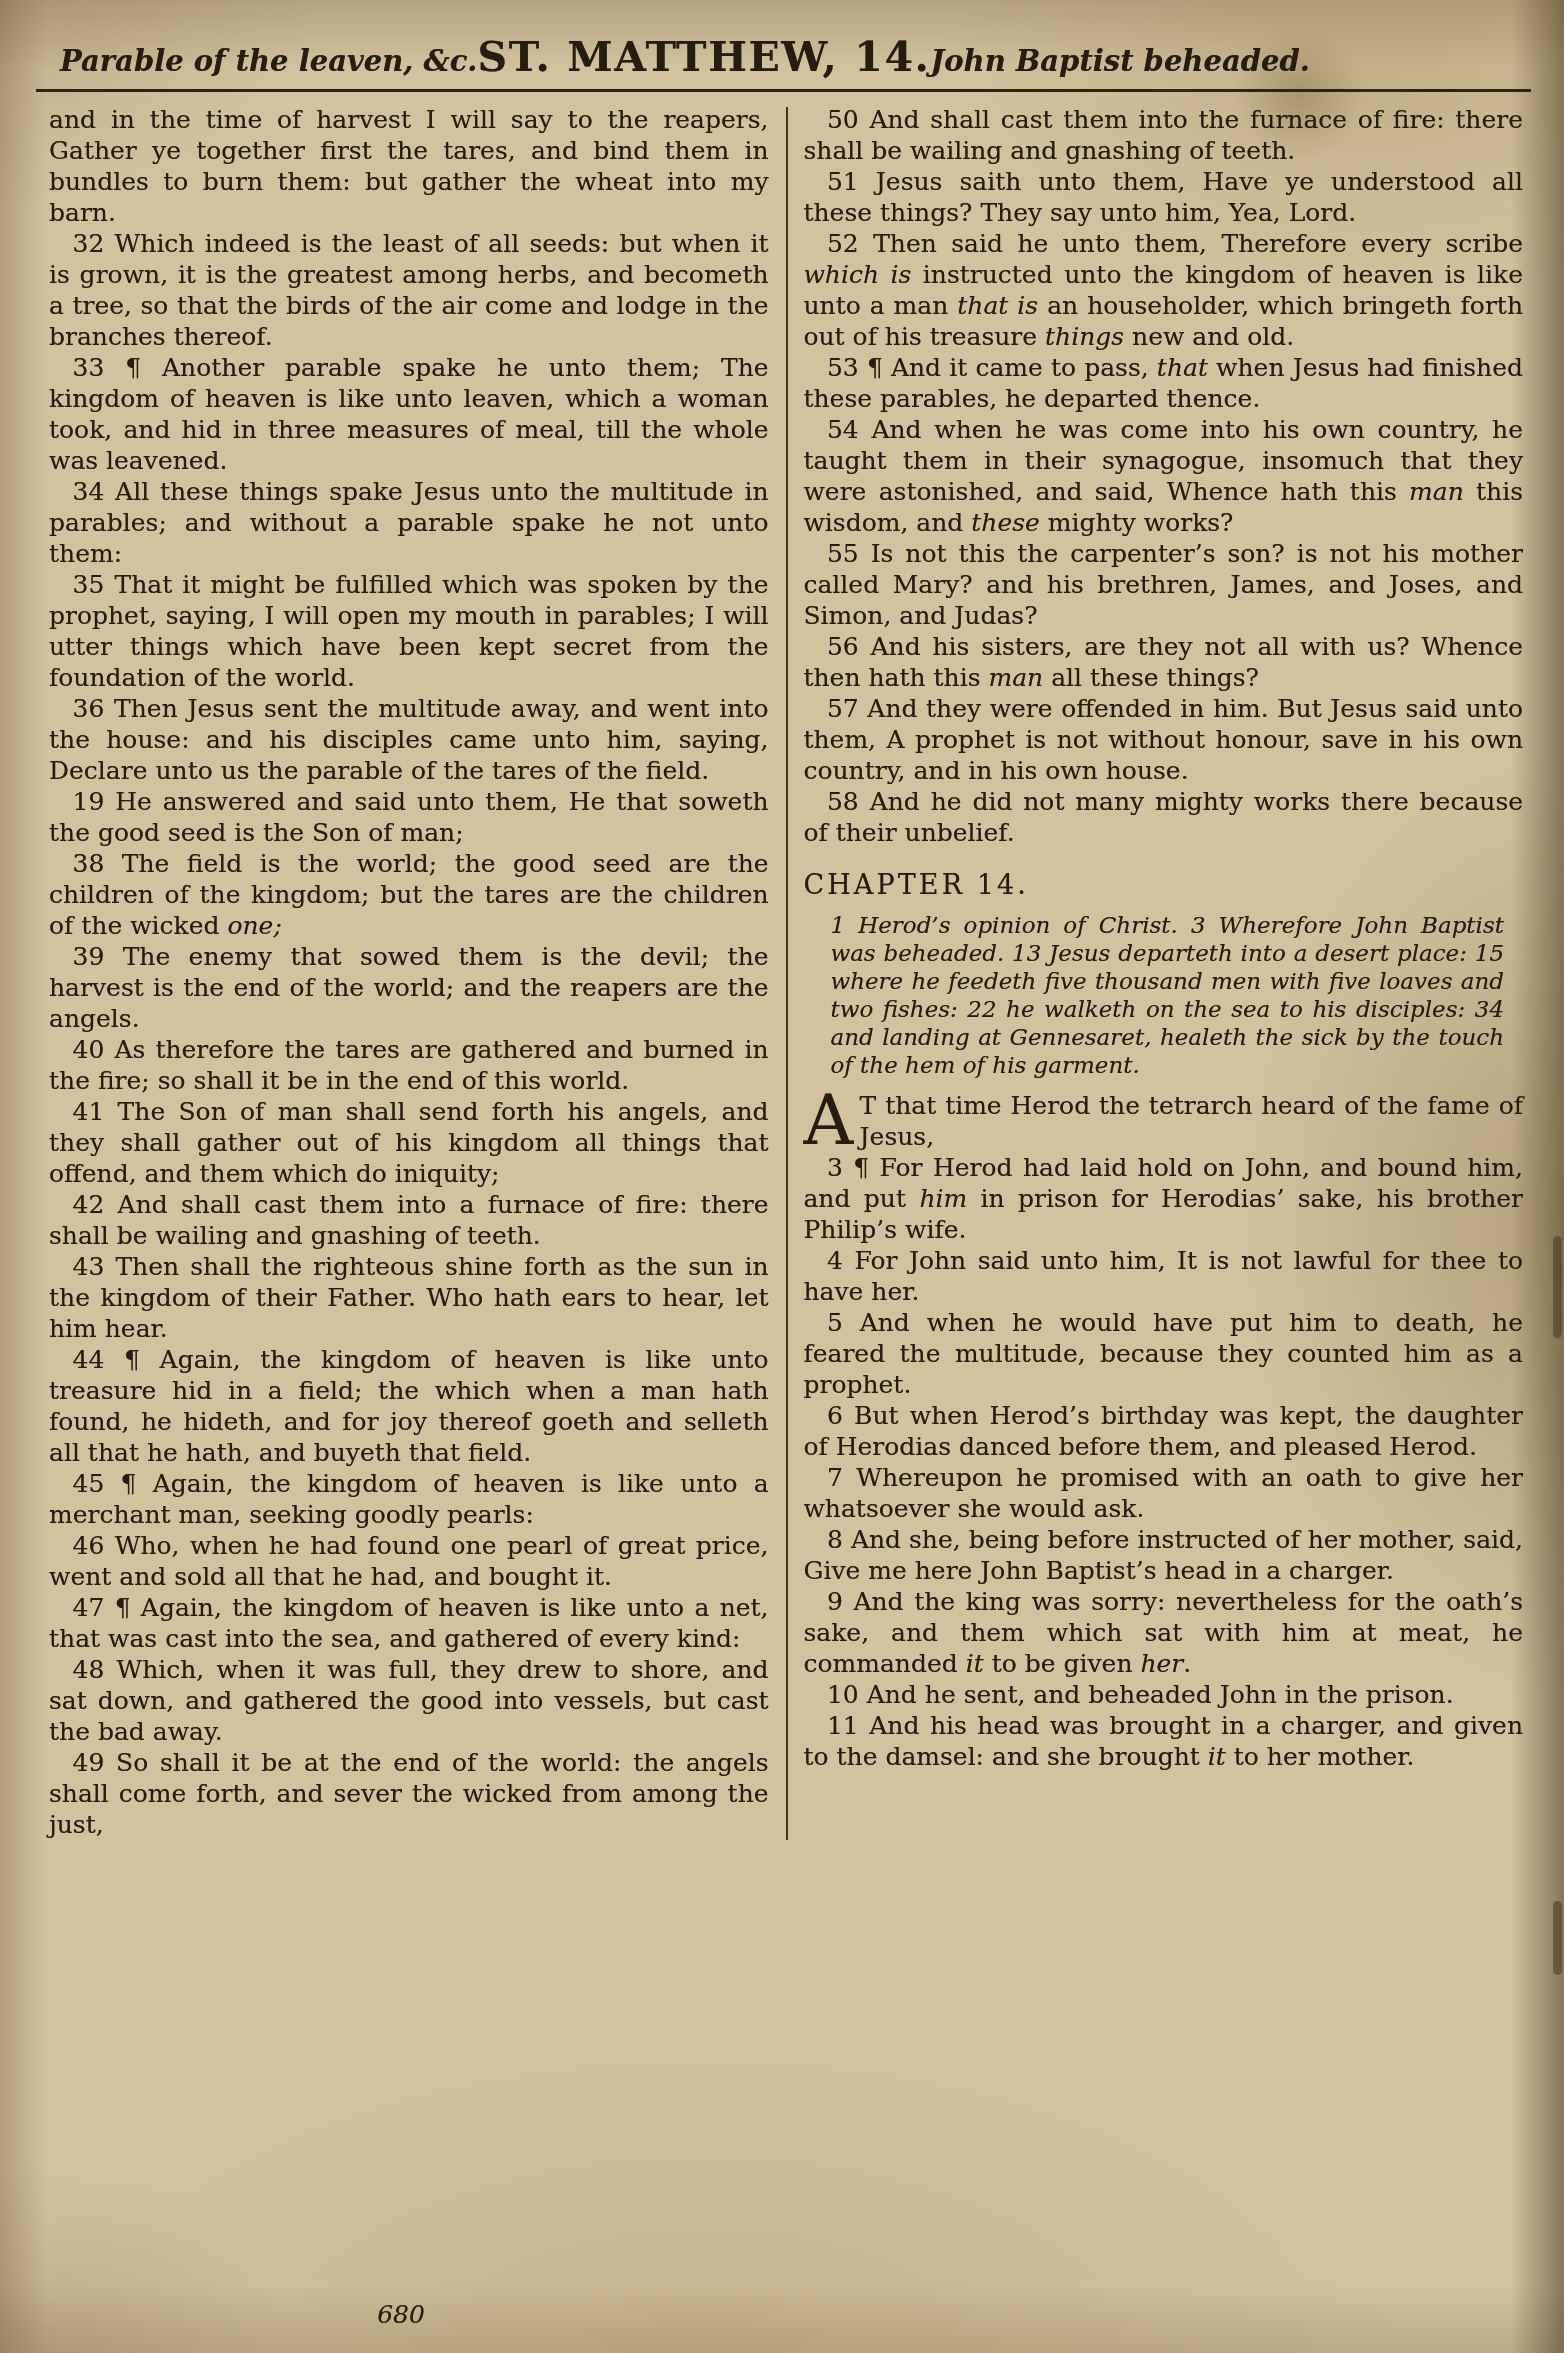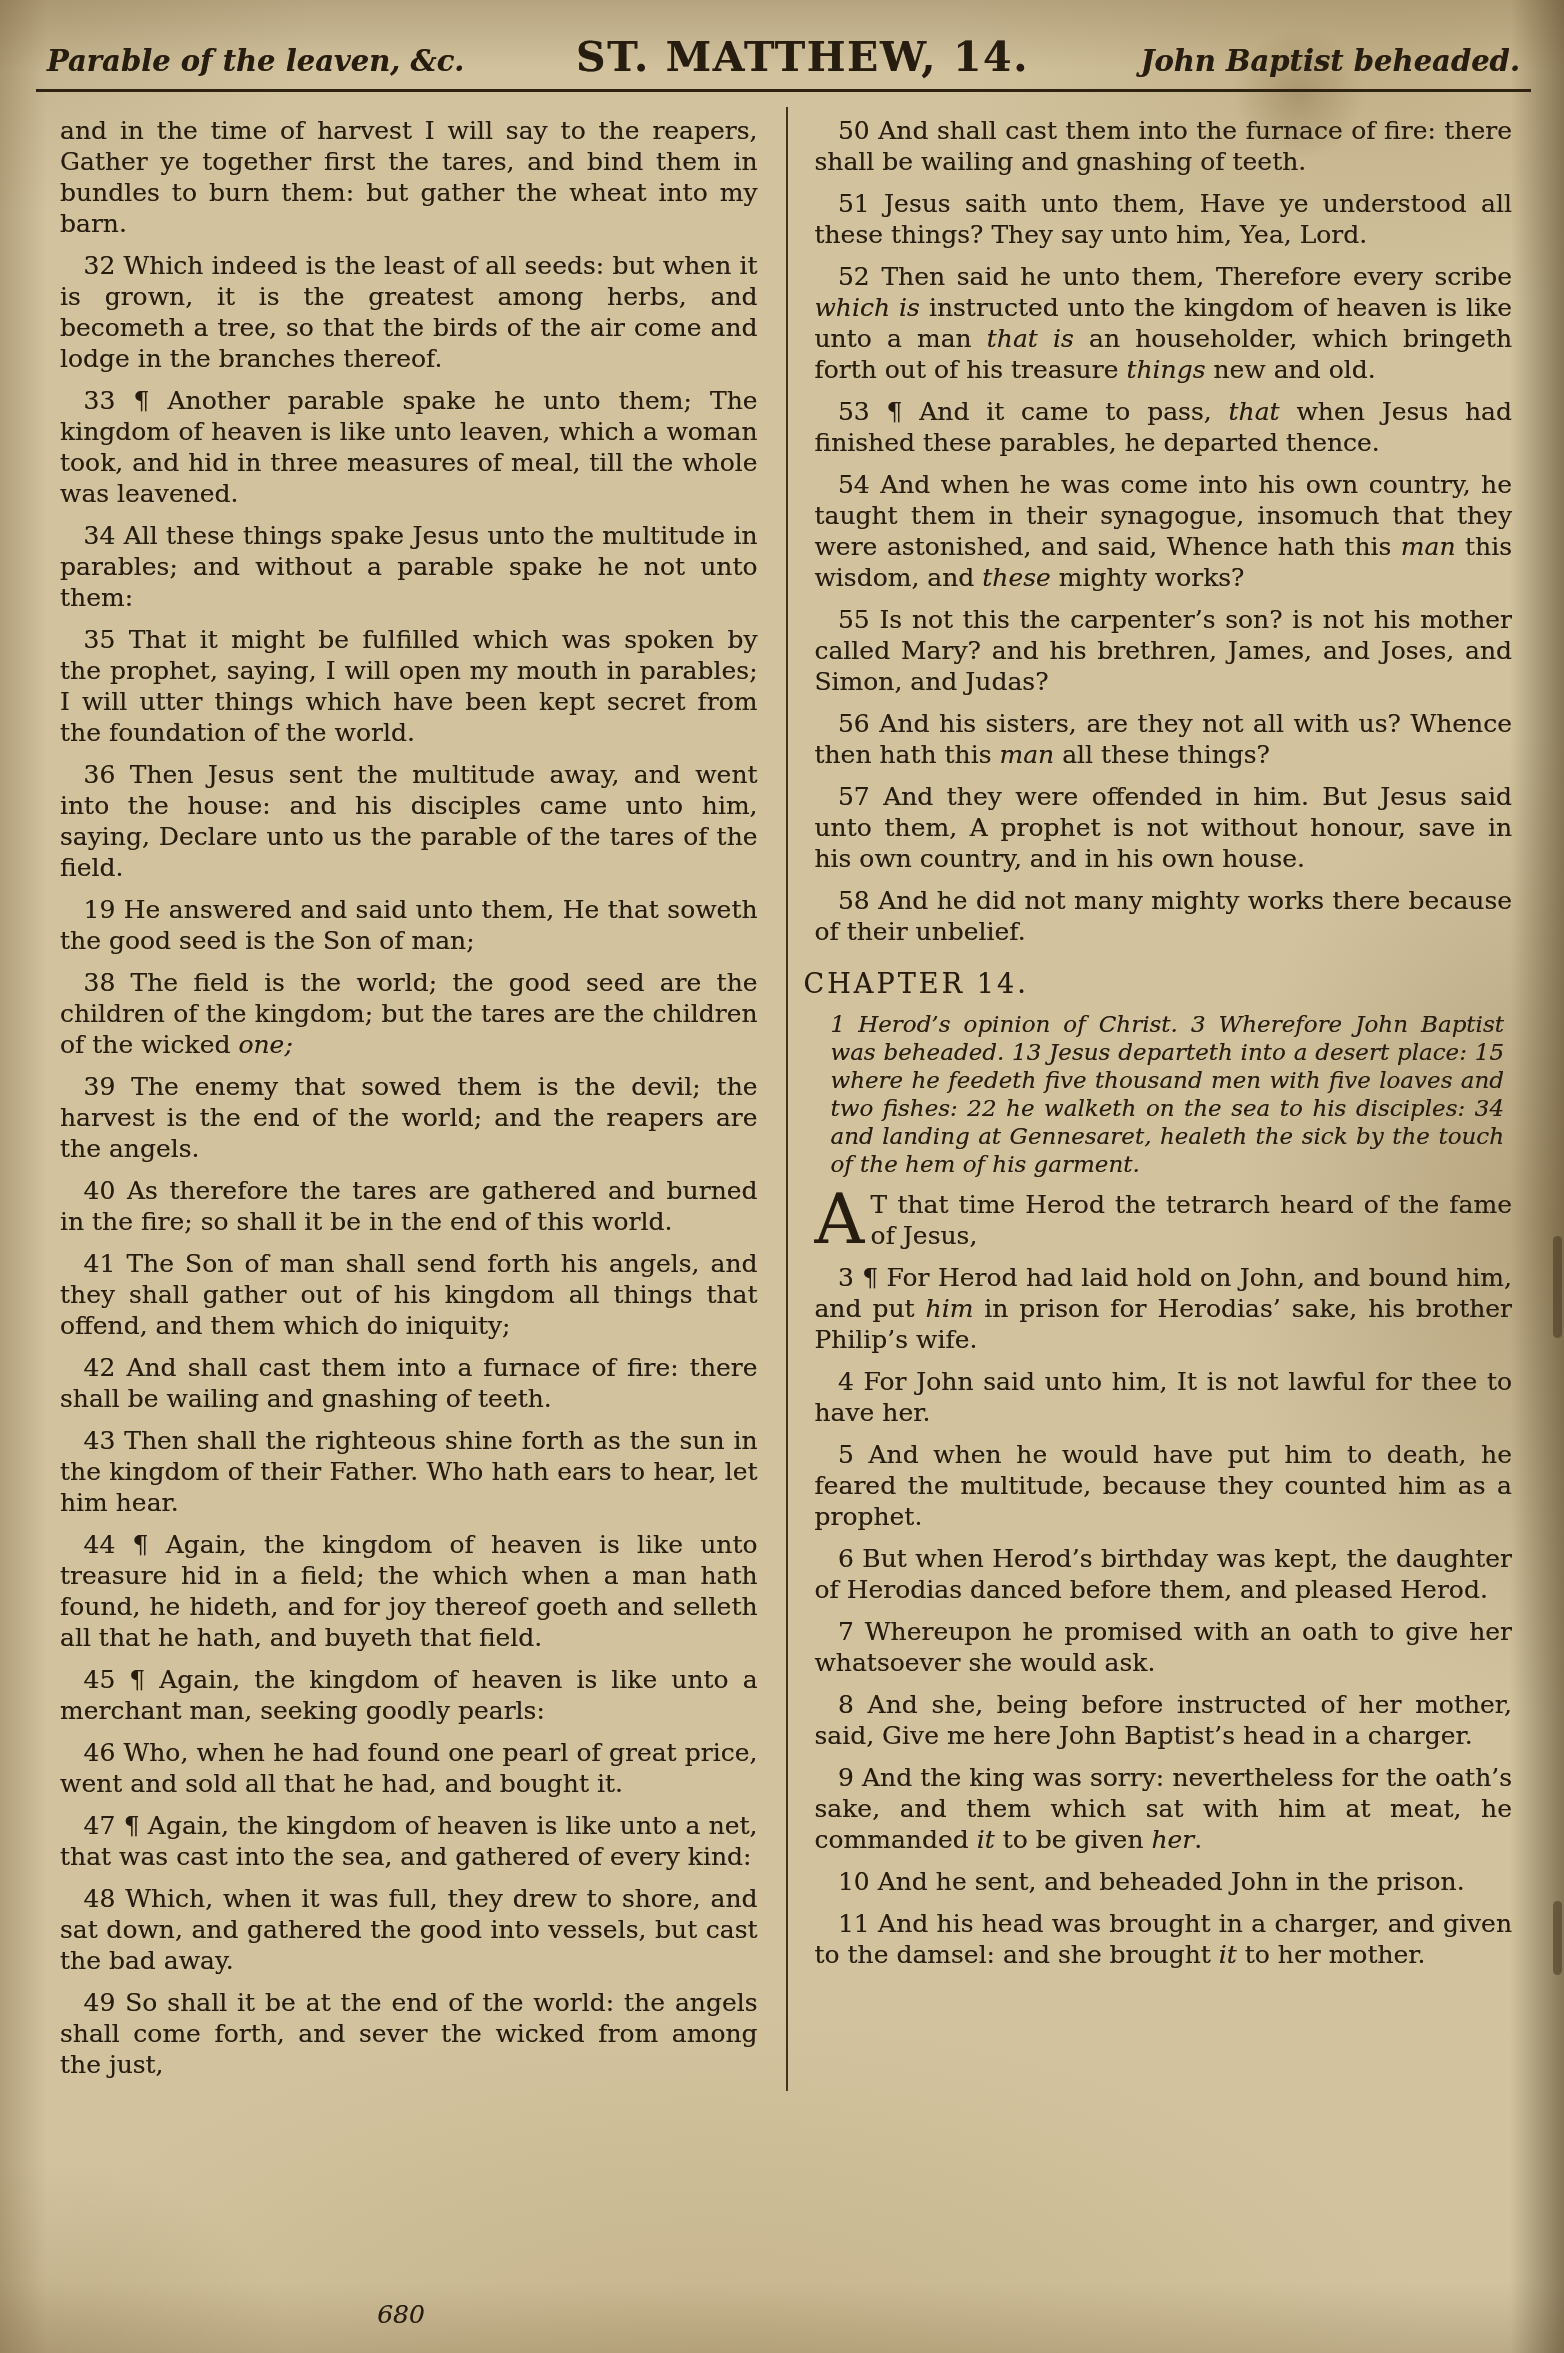--- a/index.html
+++ b/index.html
@@ -18,31 +18,31 @@
       radial-gradient(circle 94px at 83% 4%, rgba(95,70,32,0.28), transparent 70%),
       radial-gradient(ellipse 704px 391px at 88% 3%, rgba(140,110,60,0.22), transparent 62%),
       radial-gradient(ellipse 509px 743px at 100% 52%, rgba(108,84,44,0.30), transparent 66%),
       radial-gradient(ellipse 1017px 509px at 45% 101%, rgba(150,124,74,0.22), transparent 72%),
       radial-gradient(ellipse 485px 329px at 0% 0%, rgba(120,95,55,0.20), transparent 66%),
       radial-gradient(ellipse 391px 297px at 2% 100%, rgba(120,95,55,0.22), transparent 66%),
       linear-gradient(90deg, rgba(105,82,45,0.32) 0%, rgba(105,82,45,0) 3%, rgba(105,82,45,0) 96.5%, rgba(70,54,28,0.55) 100%),
       linear-gradient(0deg, rgba(105,82,45,0.22) 0%, rgba(105,82,45,0) 3%, rgba(105,82,45,0) 97%, rgba(105,82,45,0.28) 100%);
   }
   header.running-head {
-    display: flex; justify-content: space-between; align-items: baseline;
-    padding: 33px 45px 0 47px;
+    display: flex; justify-content: flex-start; align-items: baseline;
+    padding: 33px 45px 0 60px;
     font-size: 29px;
   }
   .hdr-left, .hdr-right { font-style: italic; font-weight: bold; }
   .hdr-center { font-weight: bold; font-size: 41px; letter-spacing: 1.6px; }
   .rule { margin: 7.8px 34px 0 36px; height: 3.1px; background: #2e2212; }
   .columns { display: flex; padding: 12.5px 42px 0 49px; }
   .col { flex: 1; min-width: 0; text-align: justify; font-size: 25px; line-height: 31px; }
   .divider { width: 2.3px; background: #43331e; margin: 3.1px 15.6px 0 17px; }
-  p.verse { margin: 11px; text-indent: 23.5px; }
+  p.verse { margin: 0; text-indent: 23.5px; }
   p.verse.cont { text-indent: 0; }
   p.verse.dc { text-indent: 0; }
   .dropcap { float: left; font-size: 69px; line-height: 56px; margin: 2.3px 6.3px 0 0; }
   h2.chapter-heading {
     margin: 20.3px 0 11px; text-align: left; font-size: 27px;
     font-weight: normal; letter-spacing: 3.1px; text-indent: 0;
   }
   p.summary {
     margin: 0 19px 11px 27px; font-style: italic;
     font-size: 23px; line-height: 28px; text-indent: 0;

